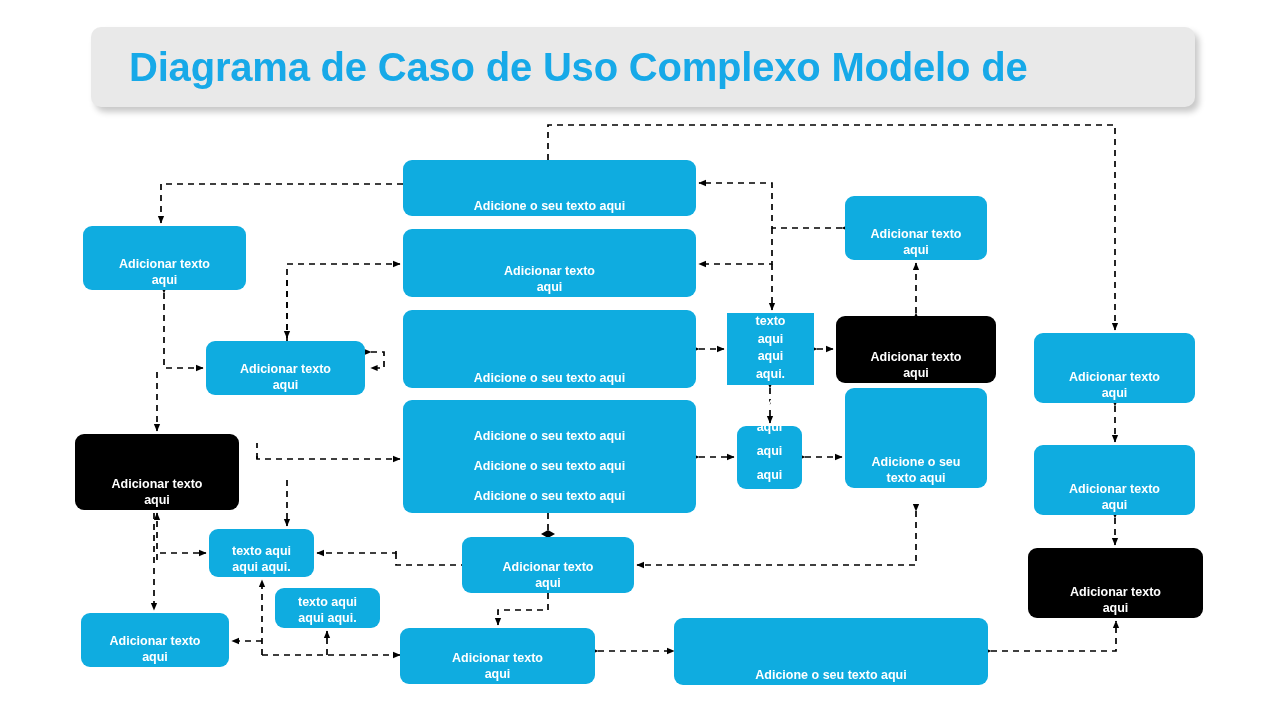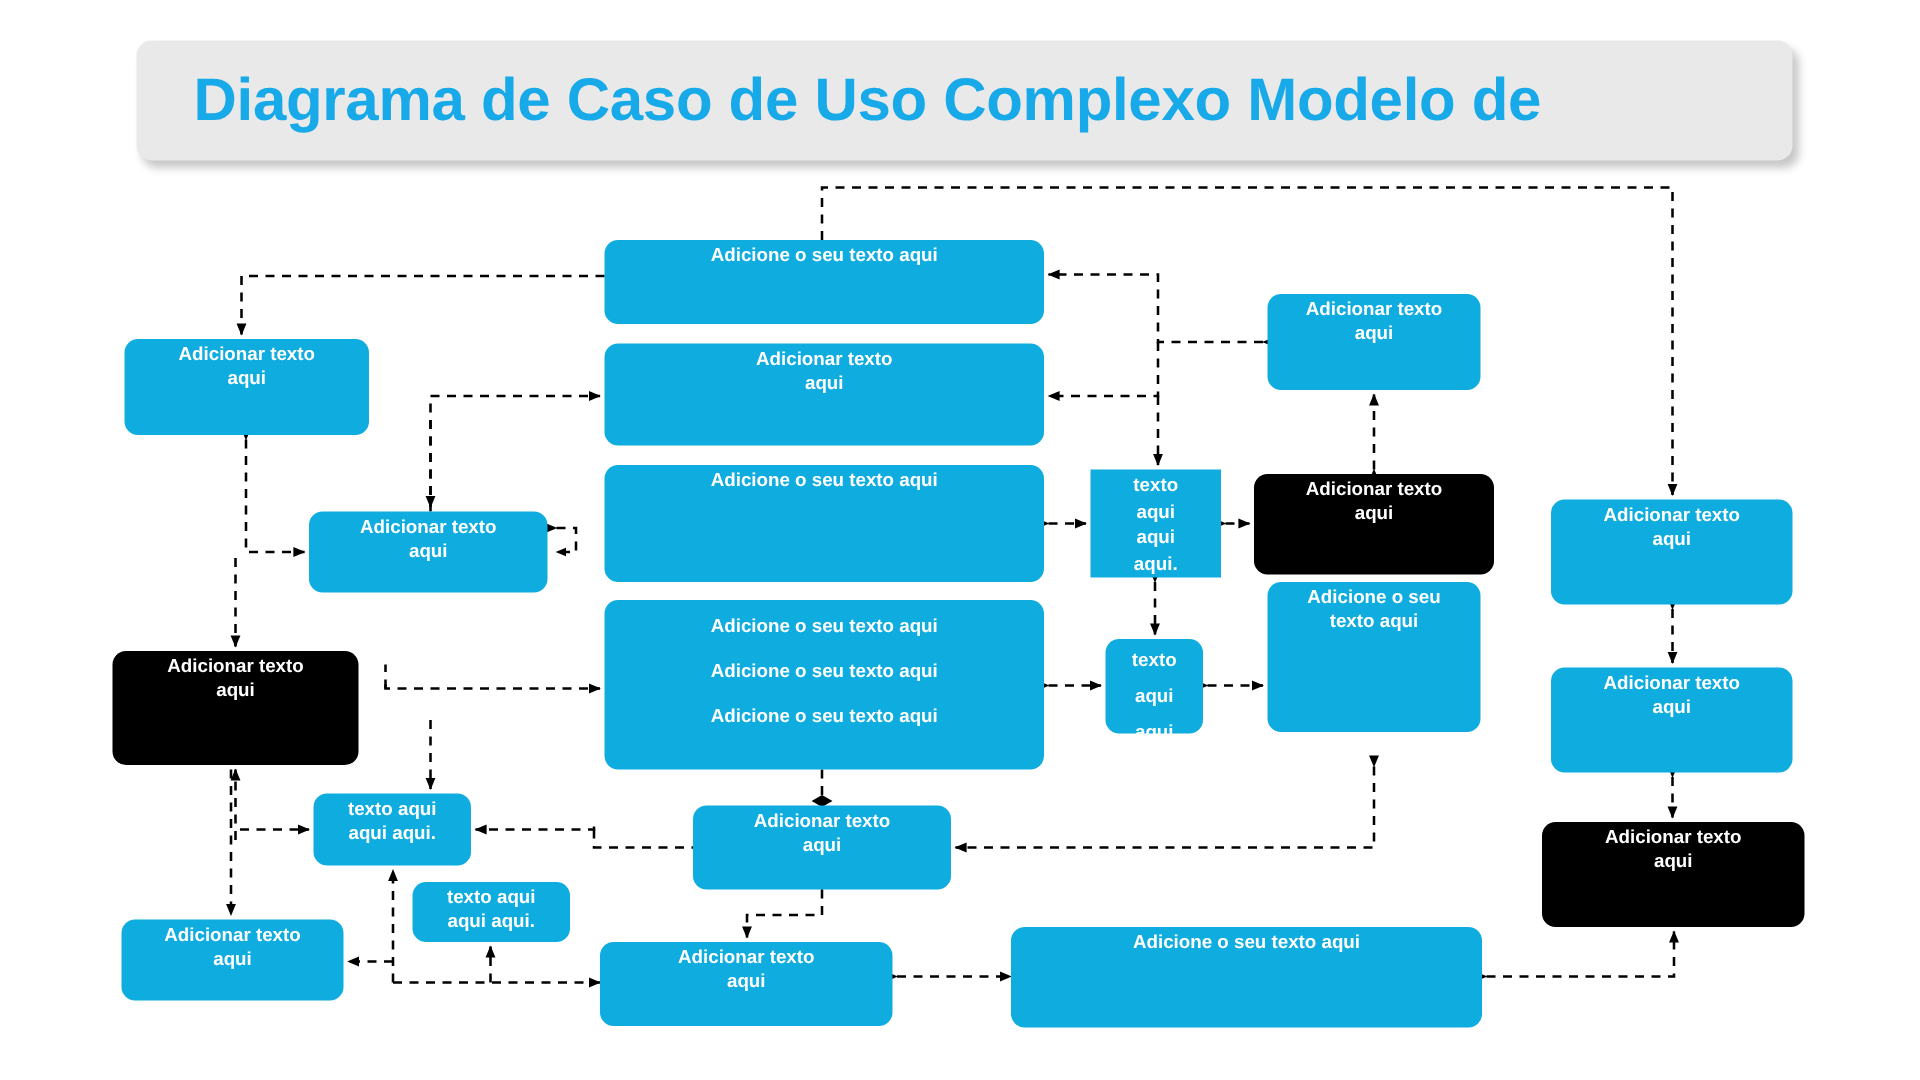--- a/index.html
+++ b/index.html
@@ -30,21 +30,21 @@
     padding-left:38px;
     white-space:nowrap;
     font-family:"Liberation Sans","DejaVu Sans",sans-serif;
   }
 
   
   .node{
     position:absolute;
     box-sizing:border-box;
     display:flex;
-    align-items:flex-start;
+    align-items:flex-end;
     justify-content:center;
     text-align:center;
     color:#ffffff;
     font-weight:bold;
     font-size:12.5px;
     line-height:16px;
     border-radius:9px;
     z-index:5;
     padding:2px 6px;
   }

